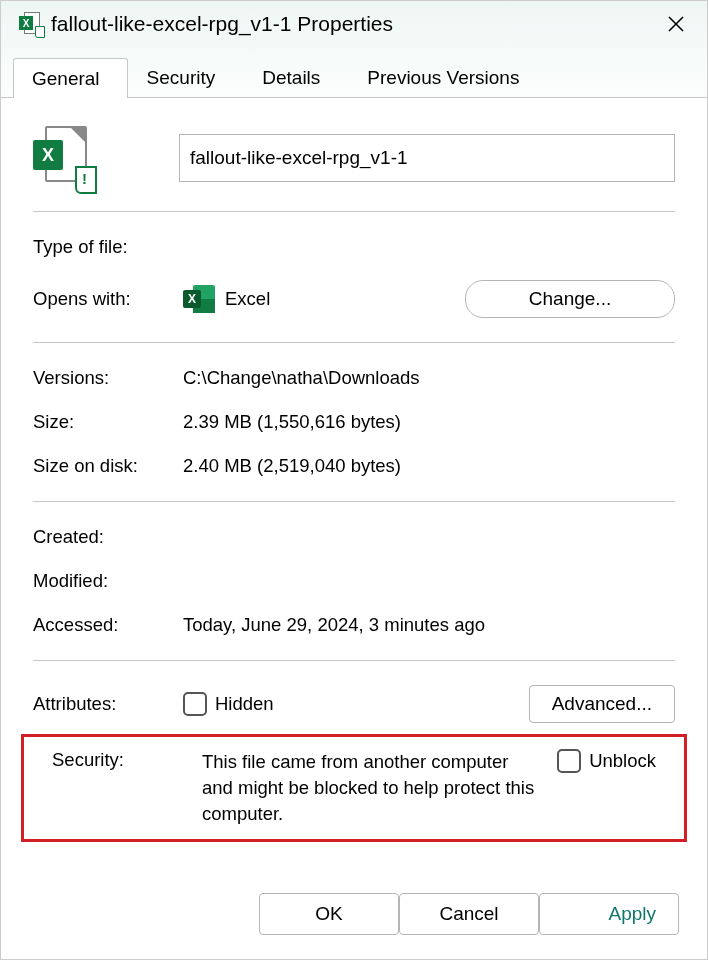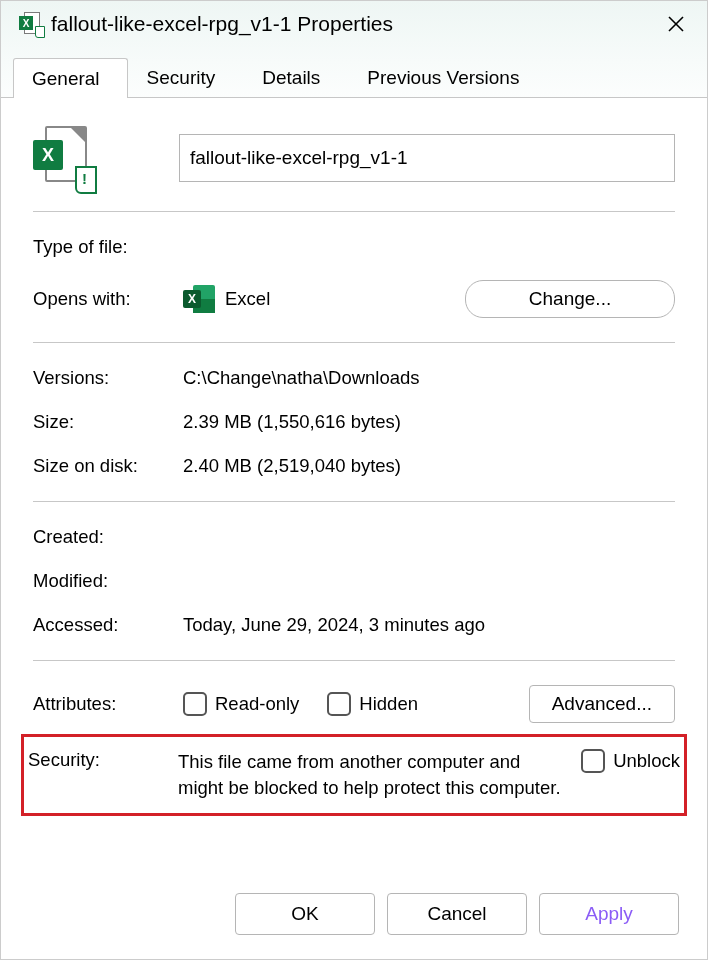--- a/index.html
+++ b/index.html
@@ -273,48 +273,48 @@
     }
     .checkbox-box {
       width: 24px;
       height: 24px;
       border: 2px solid #555;
       border-radius: 5px;
       flex-shrink: 0;
     }
     .security-row {
       border: 3px solid #d32027;
-      padding: 12px 4px;
+      padding: 12px 28px;
       margin-left: -12px;
       margin-right: -12px;
       display: flex;
       align-items: flex-start;
     }
     .security-row .label-col {
       width: 150px;
     }
     .security-text {
       flex: 1;
       padding-right: 20px;
       line-height: 1.4;
     }
     .footer {
       display: flex;
       justify-content: flex-end;
-      gap: 12px;
       padding: 20px 28px 24px 28px;
       background: #fff;
     }
     .footer .btn {
       width: 140px;
       height: 42px;
     }
     .btn.disabled {
-      color: #8b5cf6;
+      color: #0f766e;
       cursor: default;
+      text-align: right;
     }
     .attr-checks {
       display: flex;
       align-items: center;
       gap: 28px;
       flex: 1;
     }
   </style>
 </head>
 <body>
@@ -403,24 +403,20 @@
       <span class="label-col">Accessed:</span>
       <span>Today, June 29, 2024, 3 minutes ago</span>
     </div>
 
     <hr class="hr">
 
     <div class="row">
       <span class="label-col">Attributes:</span>
       <div class="attr-checks">
         <label class="checkbox-wrap">
-          <span class="checkbox-box"></span>
-          <span>Read-only</span>
-        </label>
-        <label class="checkbox-wrap">
             <span class="checkbox-box"></span>
           <span>Hidden</span>
         </label>
         <button class="btn btn-adv">Advanced...</button>
       </div>
     </div>
 
     <div class="security-row">
       <span class="label-col">Security:</span>
       <span class="security-text">This file came from another computer and might be blocked to help protect this computer.</span>

